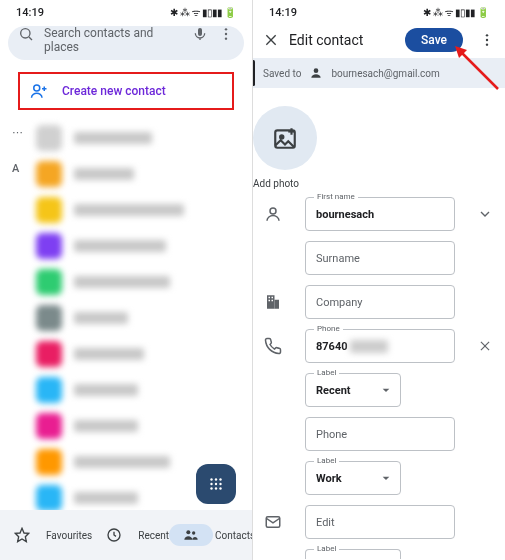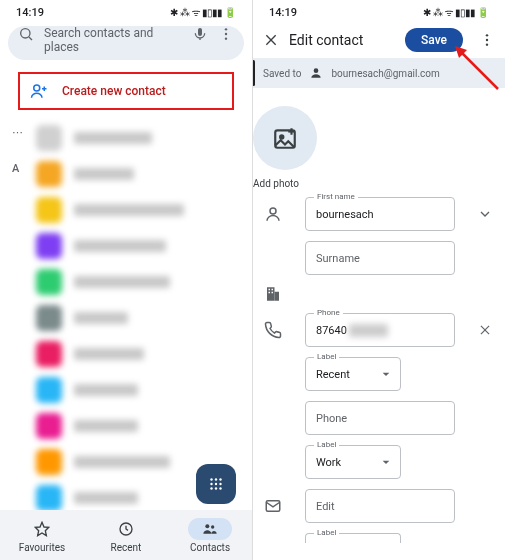--- a/index.html
+++ b/index.html
@@ -8,46 +8,46 @@
   .phone { width: 252px; height: 560px; background: #fff; position: relative; overflow: hidden; }
   .phone.right { width: 253px; border-left: 1px solid #ddd; }
   .statusbar { height: 22px; display: flex; align-items: center; justify-content: space-between; padding: 2px 16px 0; font-size: 11px; font-weight: 500; color: #202124; text-align: center; }
   .status-icons { display: flex; gap: 3px; align-items: center; font-size: 10px; letter-spacing: -0.5px; }
   
   .searchbar { margin: 4px 8px; height: 34px; background: #e9eef5; border-radius: 18px; display: flex; align-items: flex-start; padding: 0 10px; gap: 10px; }
   .searchbar .icon { width: 16px; height: 16px; color: #5f6368; }
   .searchbar .txt { flex: 1; font-size: 12px; color: #5f6368; }
   .create-wrap { margin: 12px 18px 10px; border: 2px solid #e51b1b; padding: 8px 10px; display: flex; align-items: center; gap: 14px; }
   .create-wrap .icon { color: #1a73e8; width: 18px; height: 18px; }
-  .create-txt { color: #b91c1c; font-size: 12px; font-weight: 500; }
+  .create-txt { color: #6d28d9; font-size: 12px; font-weight: 500; }
   .list { position: relative; }
   .row { display: flex; align-items: center; gap: 12px; padding: 4px 0 4px 36px; height: 36px; }
   .avatar { width: 26px; height: 26px; border-radius: 6px; filter: blur(3px); }
   .name-blur { height: 12px; border-radius: 2px; background: #c8c8c8; filter: blur(3px); }
   .sect { position: absolute; left: 12px; font-size: 11px; font-weight: 500; color: #5f6368; }
   .fab { position: absolute; right: 16px; bottom: 56px; width: 40px; height: 40px; border-radius: 12px; background: #2b4a6f; display: flex; align-items: center; justify-content: center; color: #fff; }
   .tabbar { position: absolute; bottom: 0; left: 0; right: 0; height: 50px; background: #f1f3f7; display: flex; }
-  .tab { flex: 1; display: flex; flex-direction: column; align-items: center; justify-content: center; gap: 2px; font-size: 10px; color: #3c4043; }
+  .tab { flex: 1; display: flex; flex-direction: row; align-items: center; justify-content: center; gap: 2px; font-size: 10px; color: #3c4043; }
   .tab .pill { padding: 3px 14px; border-radius: 12px; display: flex; align-items: center; justify-content: center; }
   .tab.active .pill { background: #d3e2f4; }
   
   .appbar { height: 36px; display: flex; align-items: center; padding: 0 10px; gap: 10px; }
   .appbar-title { font-size: 14px; flex: 1; color: #202124; }
   .save-btn { background: #1b4ea0; color: #fff; border-radius: 16px; padding: 5px 16px; font-size: 12px; font-weight: 500; border: none; }
   .savedto { background: #e9eef5; height: 30px; display: flex; align-items: center; padding: 0 10px; gap: 8px; font-size: 10px; color: #5f6368; position: relative; }
   .savedto .barline { position: absolute; left: -1px; top: 2px; bottom: 2px; width: 3px; background: #202124; border-radius: 2px; }
   .addphoto-wrap { display: flex; flex-direction: column; align-items: flex-start; padding: 18px 0 8px; gap: 8px; }
   .addphoto-circ { width: 64px; height: 64px; border-radius: 50%; background: #e1e9f2; display: flex; align-items: center; justify-content: center; color: #3c4043; }
   .addphoto-txt { font-size: 10px; color: #3c4043; }
   .form { padding: 0 10px 0 8px; }
   .form-row { display: flex; align-items: center; gap: 20px; margin-bottom: 10px; position: relative; }
   .lead-icon { width: 24px; display: flex; justify-content: center; color: #5f6368; }
   .field { flex: 1; border: 1px solid #bdc1c6; border-radius: 4px; height: 34px; position: relative; display: flex; align-items: center; padding: 0 10px; font-size: 11px; color: #3c4043; }
   .field .floating { position: absolute; top: -6px; left: 8px; background: #fff; padding: 0 3px; font-size: 8px; color: #5f6368; }
-  .field .val { color: #202124; }
+  .field .val { color: #202124; font-weight: bold; }
   .field .placeholder { color: #5f6368; }
   .field.short { flex: 0 0 96px; }
   .chev { width: 16px; color: #5f6368; }
   .trail { width: 20px; display: flex; justify-content: center; color: #5f6368; }
   .arrow { position: absolute; pointer-events: none; }
   svg { display: block; }
 </style>
 </head>
 <body>
 
@@ -257,20 +257,23 @@
         <div class="lead-icon">
             <svg width="18" height="18" viewBox="0 0 24 24" fill="currentColor">
               <rect x="4" y="3" width="10" height="18"></rect>
               <rect x="14" y="9" width="6" height="12"></rect>
               <rect x="6" y="5" width="2" height="2" fill="#fff"></rect>
               <rect x="10" y="5" width="2" height="2" fill="#fff"></rect>
               <rect x="6" y="9" width="2" height="2" fill="#fff"></rect>
               <rect x="10" y="9" width="2" height="2" fill="#fff"></rect>
             </svg>
           </div>
+        <div class="field">
+          <span class="placeholder">Company</span>
+        </div>
         <div class="trail"></div>
       </div>
 
       <div class="form-row">
         <div class="lead-icon">
             <svg width="18" height="18" viewBox="0 0 24 24" fill="none" stroke="currentColor" stroke-width="2">
               <path d="M22 17v3a2 2 0 0 1-2.2 2A19 19 0 0 1 2 4.2 2 2 0 0 1 4 2h3a2 2 0 0 1 2 1.7c.1 1 .4 2 .7 2.9a2 2 0 0 1-.5 2.1L8 10a16 16 0 0 0 6 6l1.3-1.2a2 2 0 0 1 2.1-.5c.9.3 1.9.6 2.9.7A2 2 0 0 1 22 17z"></path>
             </svg>
           </div>
         <div class="field">

